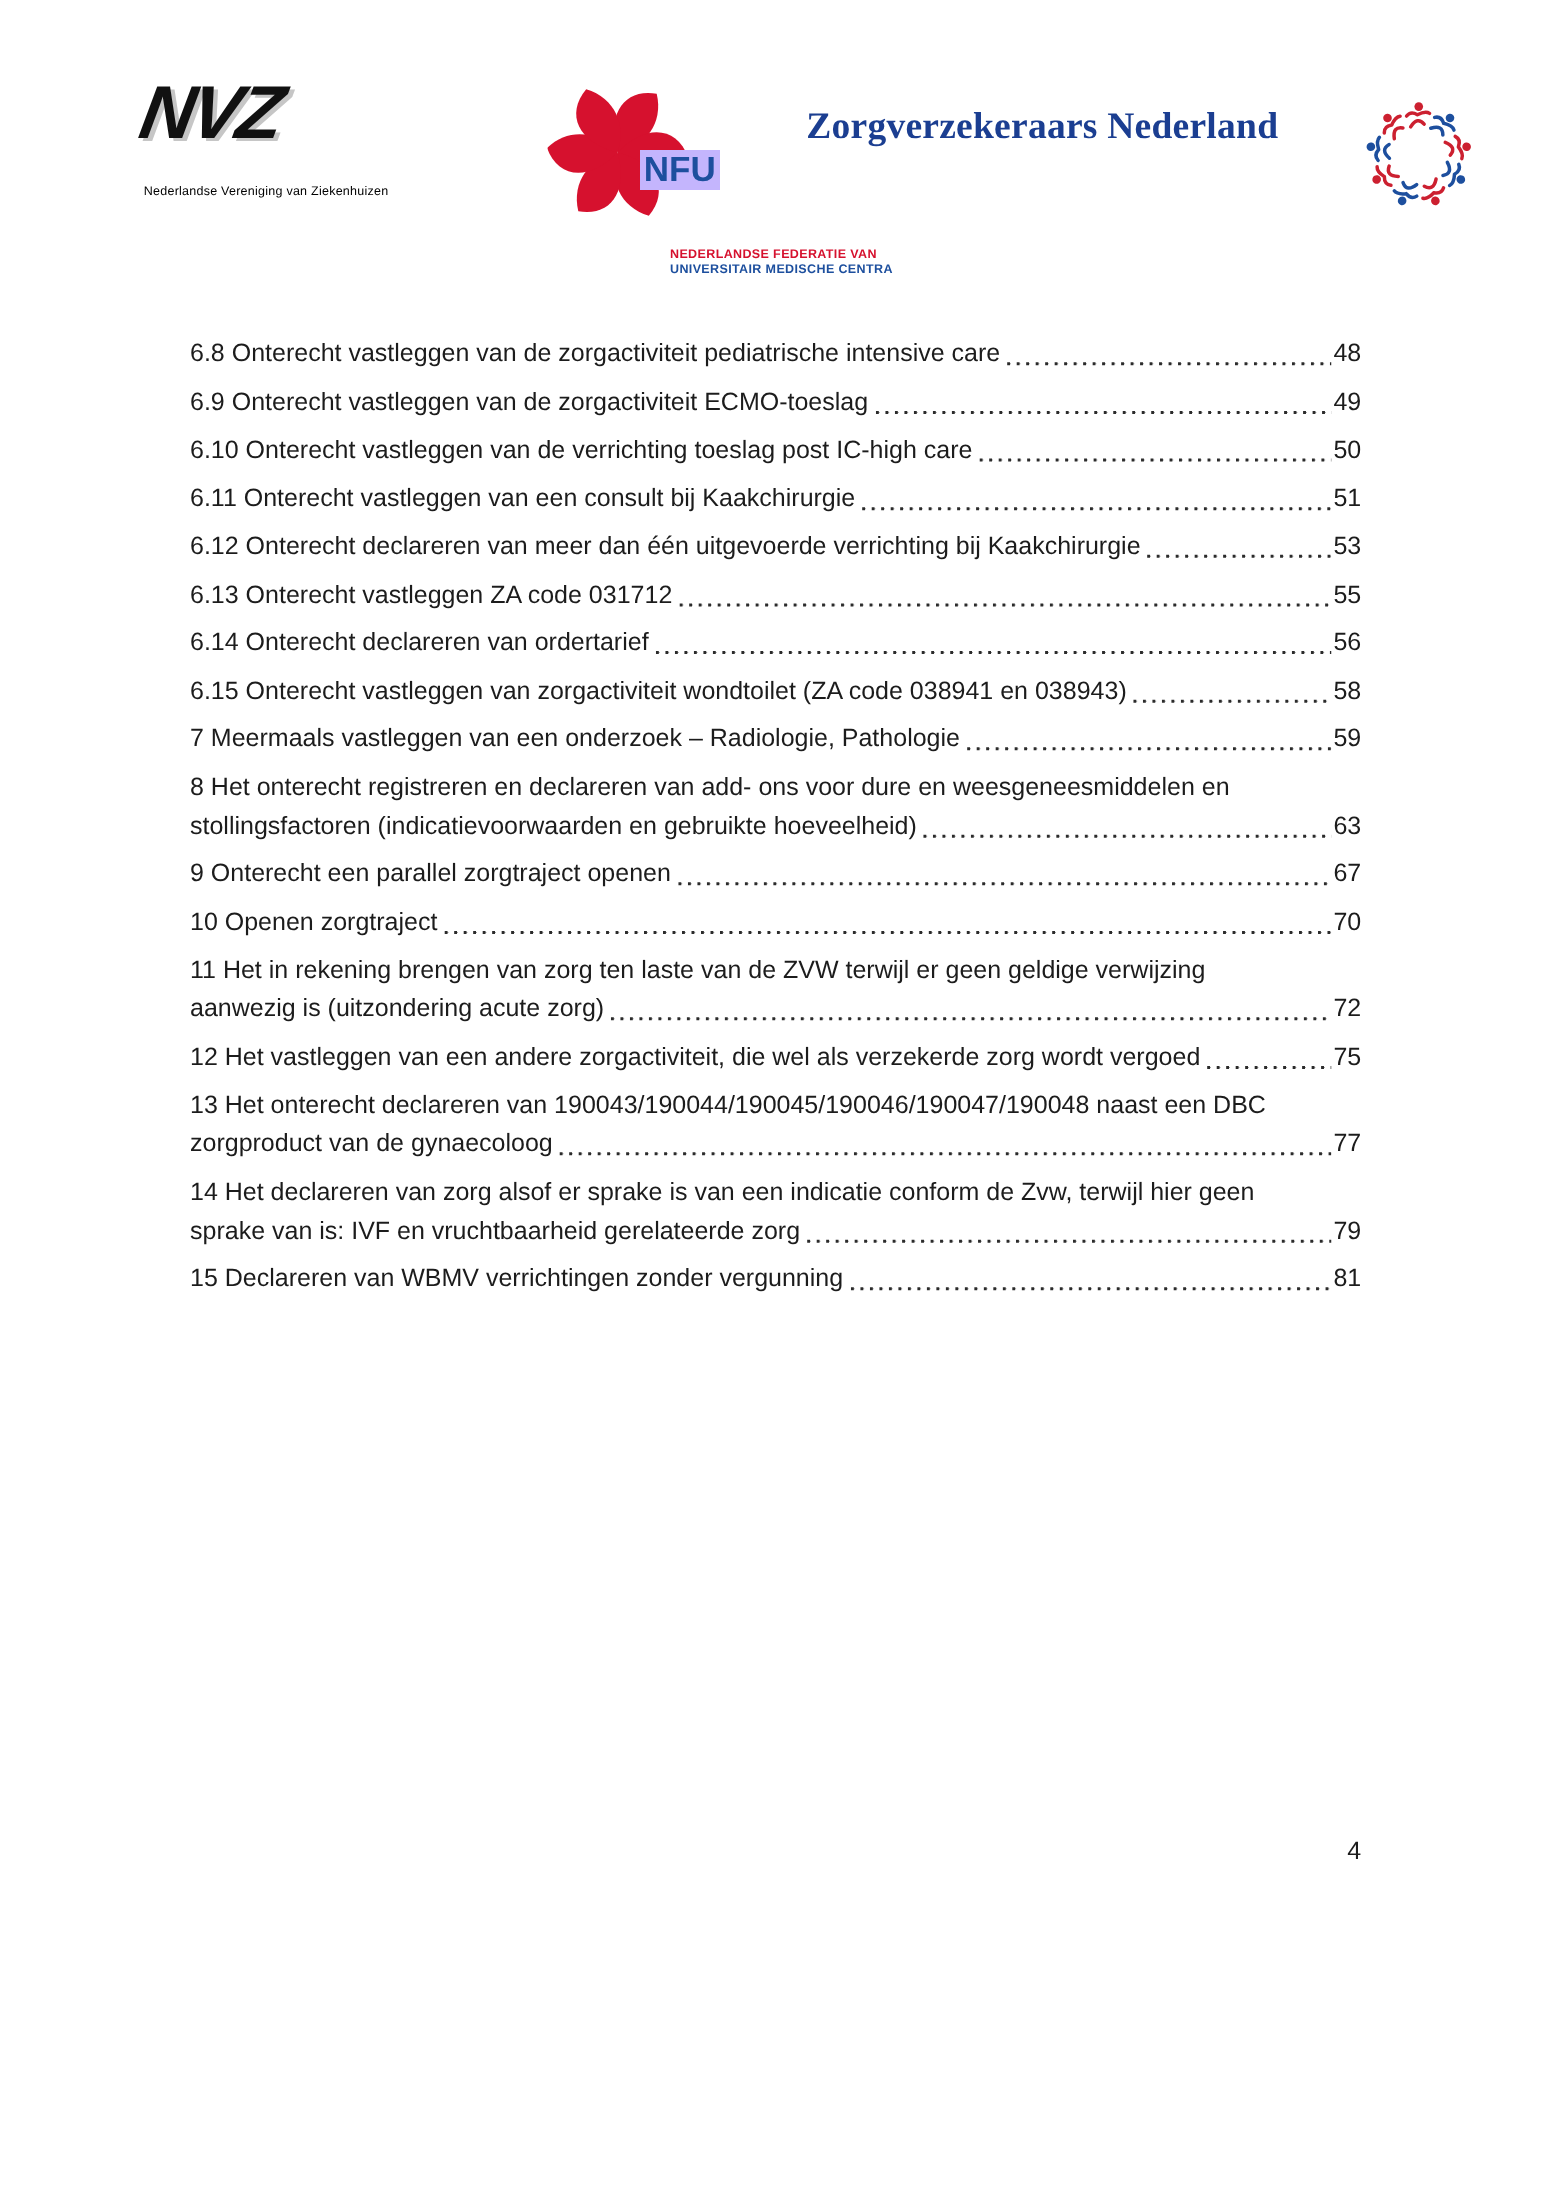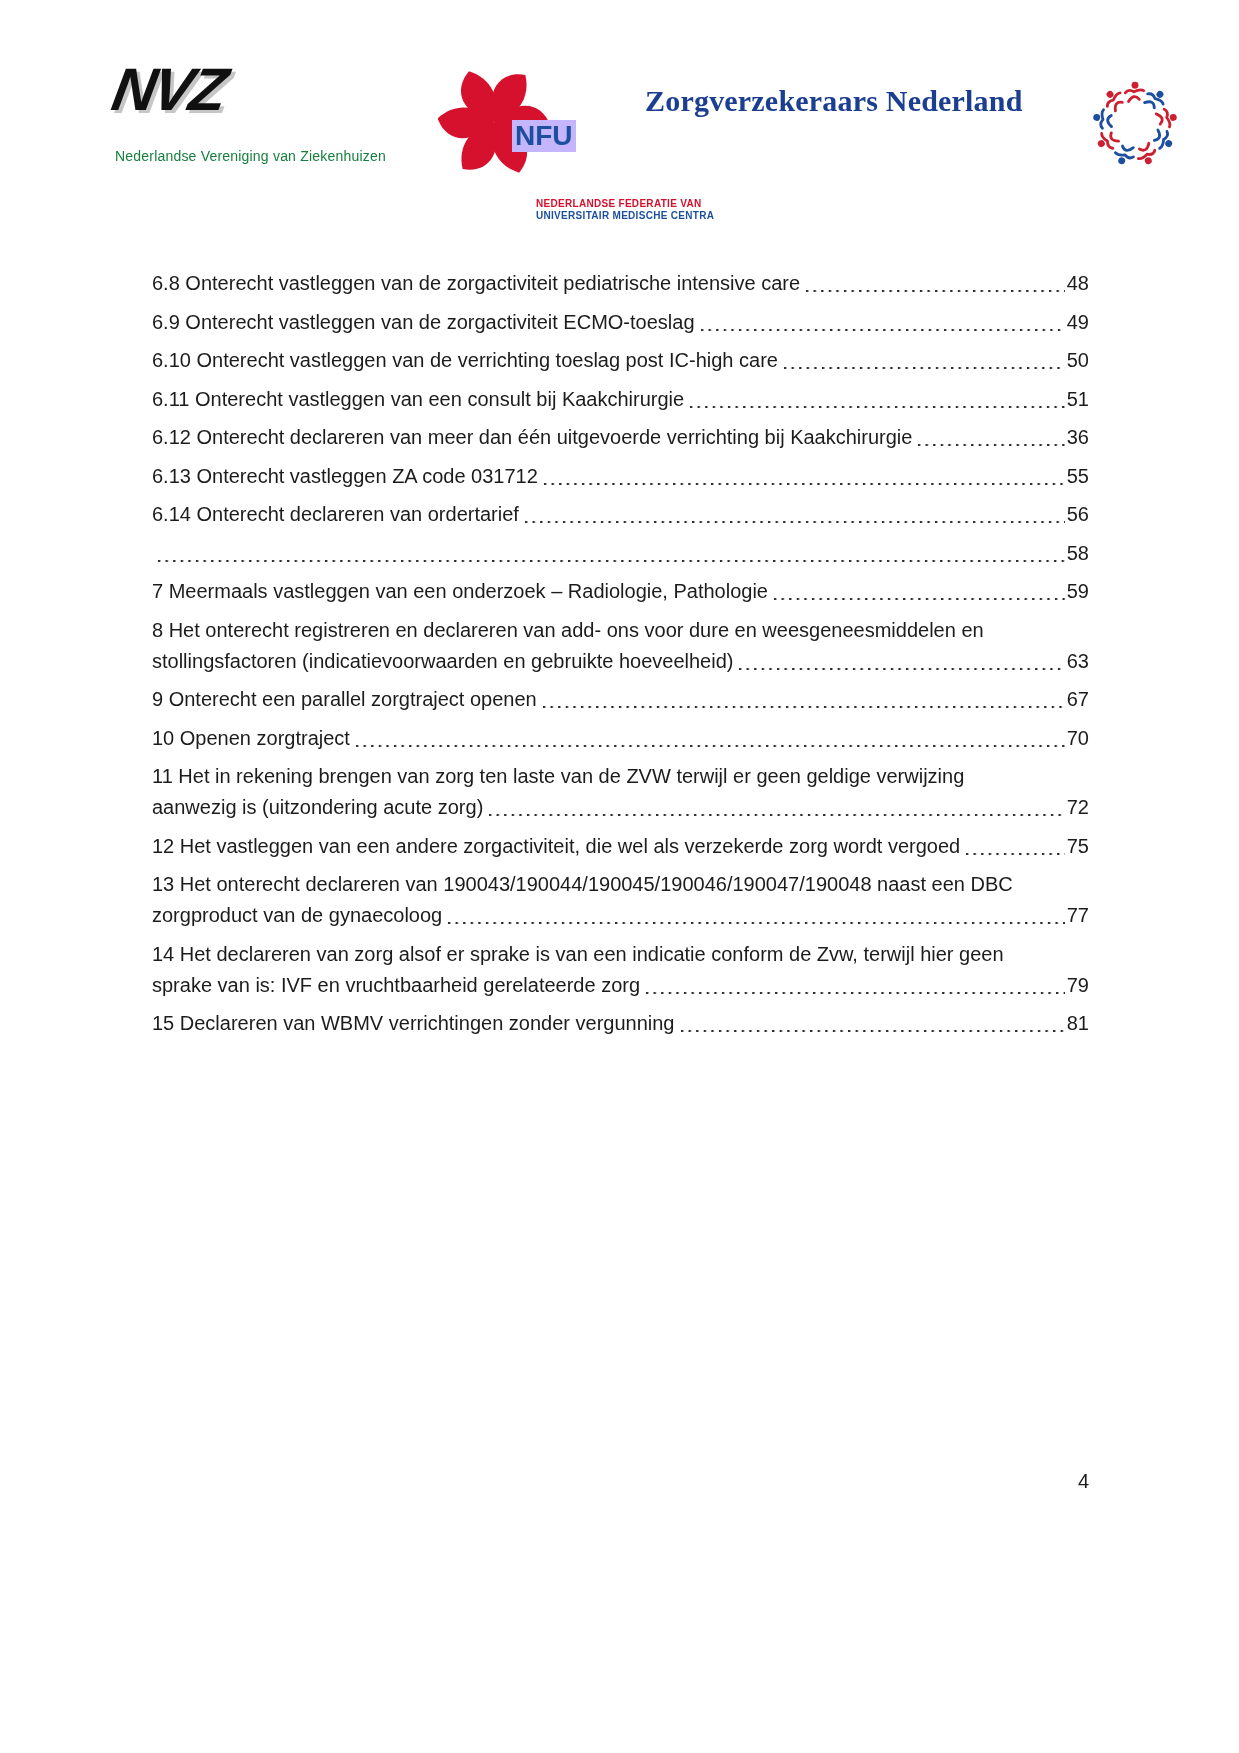--- a/index.html
+++ b/index.html
@@ -22,21 +22,21 @@
   .nvz{position:absolute;left:113px;top:60px;}
   .nvz-mark{
     font-weight:900;font-style:italic;font-size:60px;line-height:1;
     letter-spacing:-3px;color:#111;
     transform:skewX(-10deg);
     text-shadow:4px 3px 0 #c6c6c6;
     font-family:"Liberation Sans",sans-serif;
   }
   .nvz-sub{
     position:absolute;left:2px;top:88px;white-space:nowrap;
-    font-size:14px;color:#15803d;letter-spacing:.2px;
+    font-size:10px;color:#000000;letter-spacing:.2px;
   }
 
   .nfu{position:absolute;left:396px;top:56px;width:280px;height:135px;}
   .nfu-swirl{position:absolute;left:42px;top:6px;width:112px;height:120px;}
   .nfu-name{
     position:absolute;left:116px;top:64px;
     color:var(--nfu-blue);font-weight:bold;font-size:28px;line-height:1;
     background:#c4b5fd;padding:2px 3px;
     font-family:"Liberation Sans",sans-serif;
   }
@@ -175,21 +175,21 @@
       <span class="toc-text">6.11 Onterecht vastleggen van een consult bij Kaakchirurgie</span>
       <span class="dots"></span>
       <span class="toc-page">51</span>
     </div>
   </div>
 
   <div class="toc-entry">
     <div class="toc-lastline">
       <span class="toc-text">6.12 Onterecht declareren van meer dan één uitgevoerde verrichting bij Kaakchirurgie</span>
       <span class="dots"></span>
-      <span class="toc-page">36</span>
+      <span class="toc-page">53</span>
     </div>
   </div>
 
   <div class="toc-entry">
     <div class="toc-lastline">
       <span class="toc-text">6.13 Onterecht vastleggen ZA code 031712</span>
       <span class="dots"></span>
       <span class="toc-page">55</span>
     </div>
   </div>
@@ -197,20 +197,21 @@
   <div class="toc-entry">
     <div class="toc-lastline">
       <span class="toc-text">6.14 Onterecht declareren van ordertarief</span>
       <span class="dots"></span>
       <span class="toc-page">56</span>
     </div>
   </div>
 
   <div class="toc-entry">
     <div class="toc-lastline">
+      <span class="toc-text">6.15 Onterecht vastleggen van zorgactiviteit wondtoilet (ZA code 038941 en 038943)</span>
       <span class="dots"></span>
       <span class="toc-page">58</span>
     </div>
   </div>
 
   <div class="toc-entry">
     <div class="toc-lastline">
       <span class="toc-text">7 Meermaals vastleggen van een onderzoek – Radiologie, Pathologie</span>
       <span class="dots"></span>
       <span class="toc-page">59</span>

